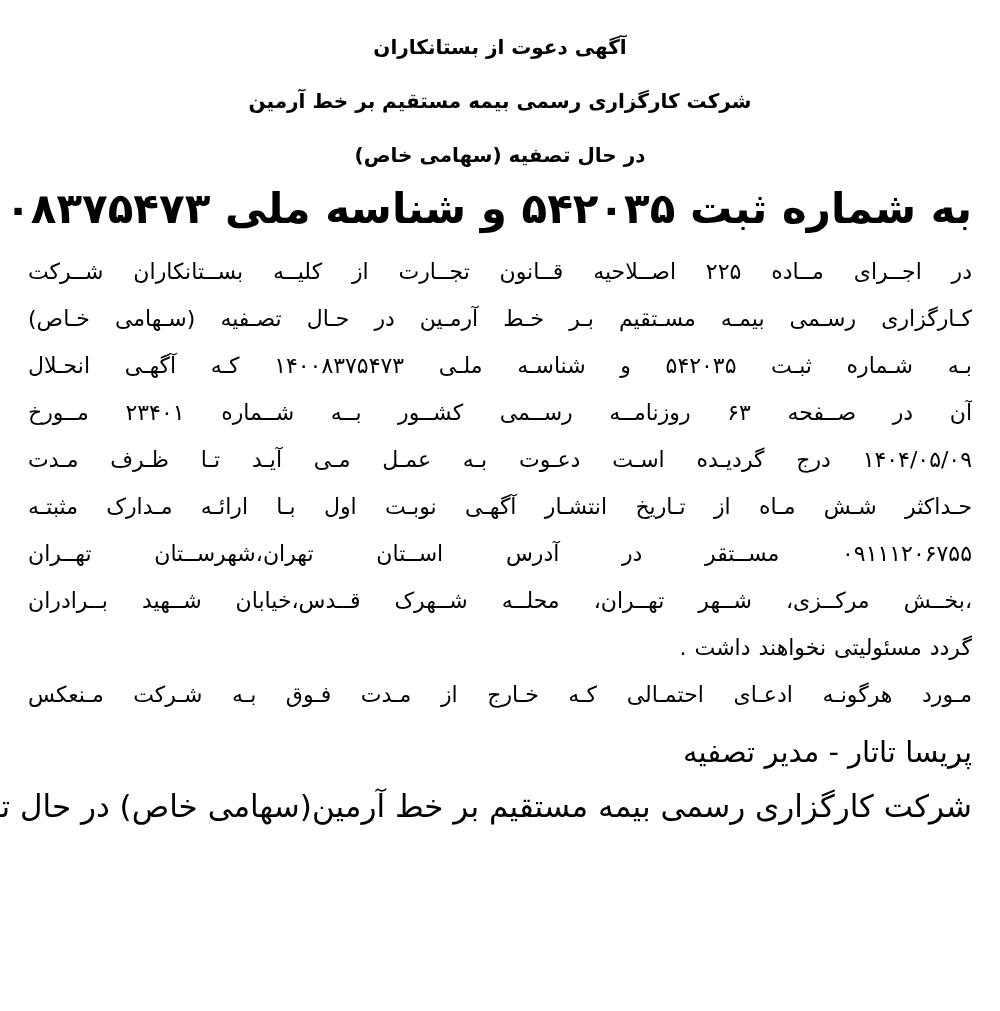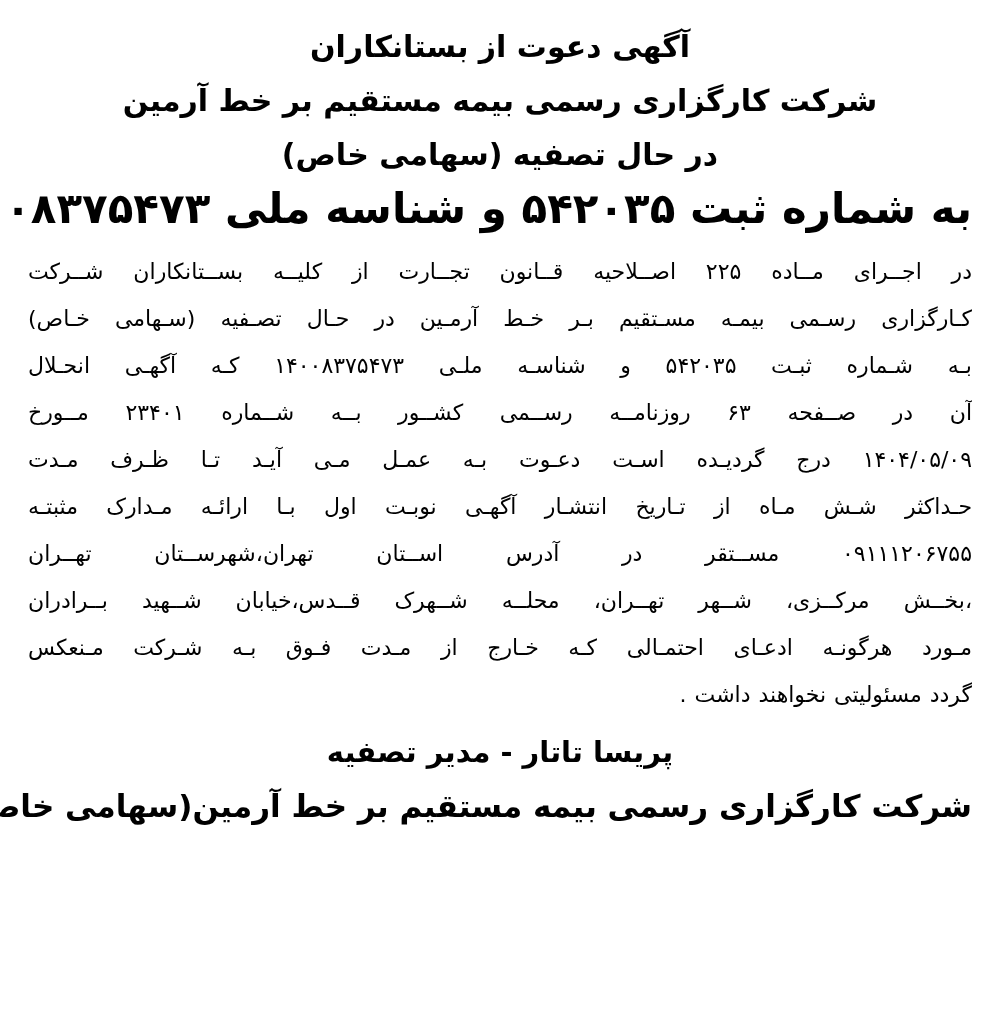--- a/index.html
+++ b/index.html
@@ -19,21 +19,21 @@
     padding: 20px 28px 0 28px;
     font-family: "DejaVu Sans", sans-serif;
     overflow: hidden;
   }
   .header-block {
     margin-bottom: 12px;
   }
   .header-line {
     text-align: center;
     font-weight: bold;
-    font-size: 30px;
+    font-size: 20px;
     line-height: 54px;
     white-space: nowrap;
   }
   .header-line.registration {
     font-size: 42px;
   }
   .body-block {
     margin-top: 4px;
   }
   .body-line {
@@ -47,22 +47,21 @@
     height: 47px;
   }
   .body-line.align-right {
     text-align: right;
     text-align-last: right;
   }
   .footer-block {
     margin-top: 8px;
   }
   .footer-line {
-    text-align: center;
-    font-weight: bold;
+    font-weight: normal;
     white-space: nowrap;
   }
   .footer-line.liquidator {
     font-size: 29px;
     line-height: 52px;
   }
   .footer-line.company {
     font-size: 31px;
     line-height: 56px;
   }
@@ -81,22 +80,22 @@
 
   <div class="body-block">
     <div class="body-line">در اجــرای مــاده ۲۲۵ اصــلاحیه قــانون تجــارت از کلیــه بســتانکاران شــرکت</div>
     <div class="body-line">کـارگزاری رسـمی بیمـه مسـتقیم بـر خـط آرمـین در حـال تصـفیه (سـهامی خـاص)</div>
     <div class="body-line">بـه شـماره ثبـت ۵۴۲۰۳۵ و شناسـه ملـی ۱۴۰۰۸۳۷۵۴۷۳ کـه آگهـی انحـلال</div>
     <div class="body-line">آن در صــفحه ۶۳ روزنامــه رســمی کشــور بــه شــماره ۲۳۴۰۱ مــورخ</div>
     <div class="body-line">۱۴۰۴/۰۵/۰۹ درج گردیـده اسـت دعـوت بـه عمـل مـی آیـد تـا ظـرف مـدت</div>
     <div class="body-line">حـداکثر شـش مـاه از تـاریخ انتشـار آگهـی نوبـت اول بـا ارائـه مـدارک مثبتـه</div>
     <div class="body-line">۰۹۱۱۱۲۰۶۷۵۵  مســتقر در آدرس اســتان تهران،شهرســتان تهــران</div>
     <div class="body-line">،بخــش مرکــزی، شــهر تهــران، محلــه شــهرک قــدس،خیابان شــهید بــرادران</div>
+    <div class="body-line align-right">گردد مسئولیتی نخواهند داشت .</div>
     <div class="body-line">مـورد هرگونـه ادعـای احتمـالی کـه خـارج از مـدت فـوق بـه شـرکت مـنعکس</div>
-    <div class="body-line align-right">گردد مسئولیتی نخواهند داشت .</div>
   </div>
 
   <div class="footer-block">
     <div class="footer-line liquidator">پریسا تاتار - مدیر تصفیه</div>
     <div class="footer-line company">شرکت کارگزاری رسمی بیمه مستقیم بر خط آرمین(سهامی خاص) در حال تصفیه</div>
   </div>
 
 </div>
 
 </body></html>

